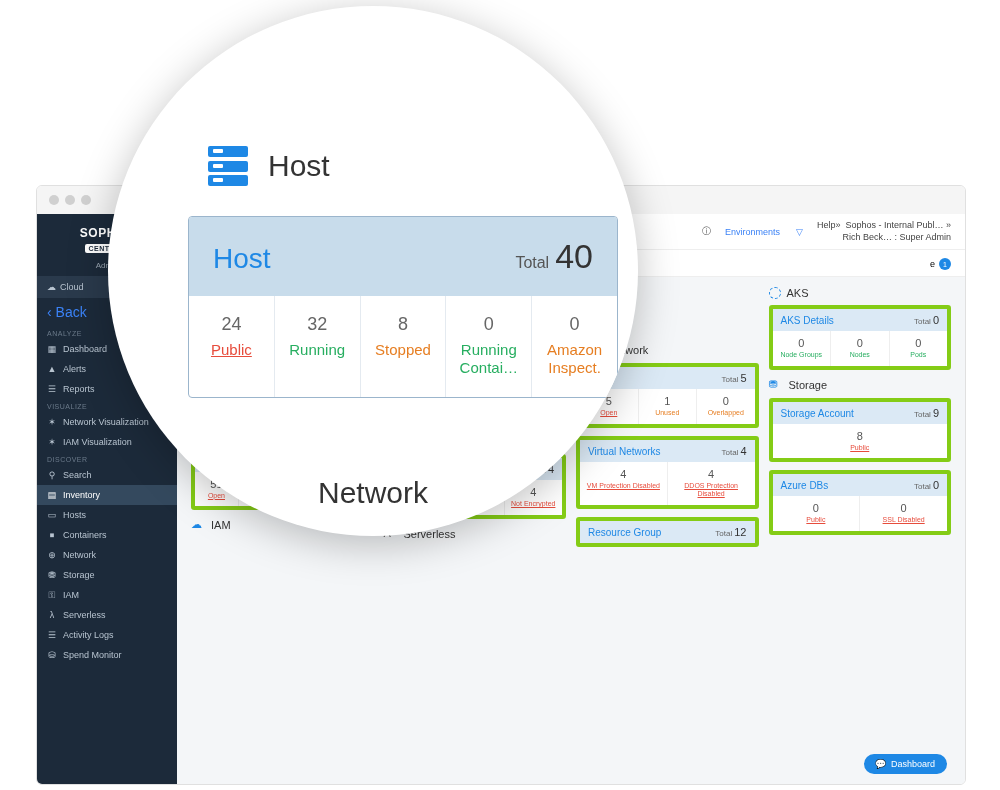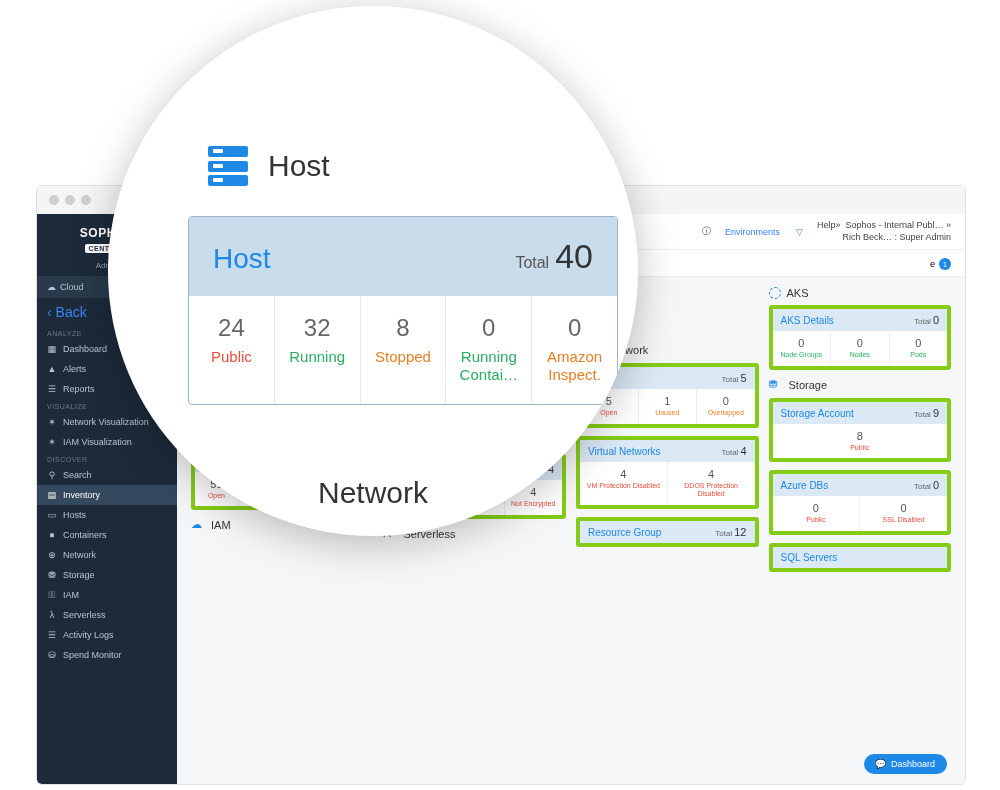--- a/index.html
+++ b/index.html
@@ -41,21 +41,21 @@
   .card { background: #fff; border: 4px solid #84cc16; border-radius: 3px; margin-bottom: 8px; }
   .card-head { background: #dbe9f5; padding: 5px 8px; display: flex; justify-content: space-between; align-items: baseline; font-size: 10px; }
   .card-head .title { color: #1e88e5; }
   .card-head .total-label { color: #666; font-size: 8px; }
   .card-head .total-val { color: #333; font-size: 11px; margin-left: 2px; }
   .card-stats { display: flex; }
   .stat { flex: 1; border-right: 1px solid #eee; padding: 6px 2px; text-align: center; }
   .stat:last-child { border-right: none; }
   .stat .val { font-size: 11px; color: #555; }
   .stat .lbl { font-size: 7px; line-height: 1.2; margin-top: 2px; }
-  .c-red { color: #e74c3c; }
+  .c-red { color: #e74c3c; text-decoration: underline; }
   .c-green { color: #27ae60; }
   .c-orange { color: #e67e22; }
 
   .feedback-btn { position: absolute; bottom: 10px; right: 18px; background: #1e88e5; color: #fff; border-radius: 14px; padding: 5px 12px; font-size: 9px; display: flex; align-items: center; gap: 4px; }
 
   
   .zoom { position: absolute; top: 6px; left: 108px; width: 530px; height: 530px; border-radius: 50%; background: #fff; box-shadow: 0 8px 40px rgba(0,0,0,0.25); overflow: hidden; display: flex; flex-direction: column; align-items: center; justify-content: center; z-index: 10; padding: 40px; }
   .zoom-header-strip { position: absolute; top: 55px; font-size: 22px; color: #333; font-weight: 700; letter-spacing: 0.3px; }
   .zoom-host-header { position: absolute; top: 140px; left: 100px; display: flex; align-items: center; gap: 20px; }
   .zoom-host-header .hicon { width: 40px; height: 40px; display: flex; flex-direction: column; justify-content: space-between; }
@@ -63,21 +63,21 @@
   .hicon-bar::before { content: ''; position: absolute; left: 5px; top: 3px; width: 10px; height: 4px; background: #fff; border-radius: 1px; }
   .zoom-host-header .htitle { font-size: 30px; color: #333; }
   .zoom-card { position: absolute; top: 210px; left: 80px; width: 430px; border: 1px solid #9bb5cc; border-radius: 4px; background: #fff; overflow: hidden; }
   .zoom-card-head { background: #c8dceb; padding: 20px 24px; display: flex; justify-content: space-between; align-items: baseline; }
   .zoom-card-head .zt { color: #1e88e5; font-size: 28px; }
   .zoom-card-head .ztl { color: #555; font-size: 16px; }
   .zoom-card-head .ztv { color: #333; font-size: 34px; margin-left: 6px; }
   .zoom-stats { display: flex; }
   .zstat { flex: 1; border-right: 1px solid #e4eaf0; padding: 18px 6px 20px; text-align: center; }
   .zstat:last-child { border-right: none; }
-  .zstat .zv { font-size: 24px; color: #666; }
+  .zstat .zv { font-size: 18px; color: #666; }
   .zstat .zl { font-size: 15px; margin-top: 6px; line-height: 1.2; }
   .zoom-network-strip { position: absolute; top: 470px; font-size: 30px; color: #333; }
 </style>
 </head>
 <body>
 
 <div class="browser-chrome">
   <div class="titlebar">
     <div class="dot"></div>
     <div class="dot"></div>
@@ -379,25 +379,20 @@
             <div class="card-stats">
               <div class="stat">
                   <div class="val">0</div>
                   <div class="lbl c-red">Public</div>
                 </div>
               <div class="stat">
                   <div class="val">0</div>
                   <div class="lbl c-red">SSL Disabled</div>
                 </div>
             </div>
-          </div>
-          <div class="card">
-            <div class="card-head">
-                <span class="title">SQL Servers</span>
-              </div>
           </div>
         </div>
       </div>
 
       <div class="feedback-btn">
         <span>💬</span>
         <span>Dashboard</span>
       </div>
     </div>
   </div>

